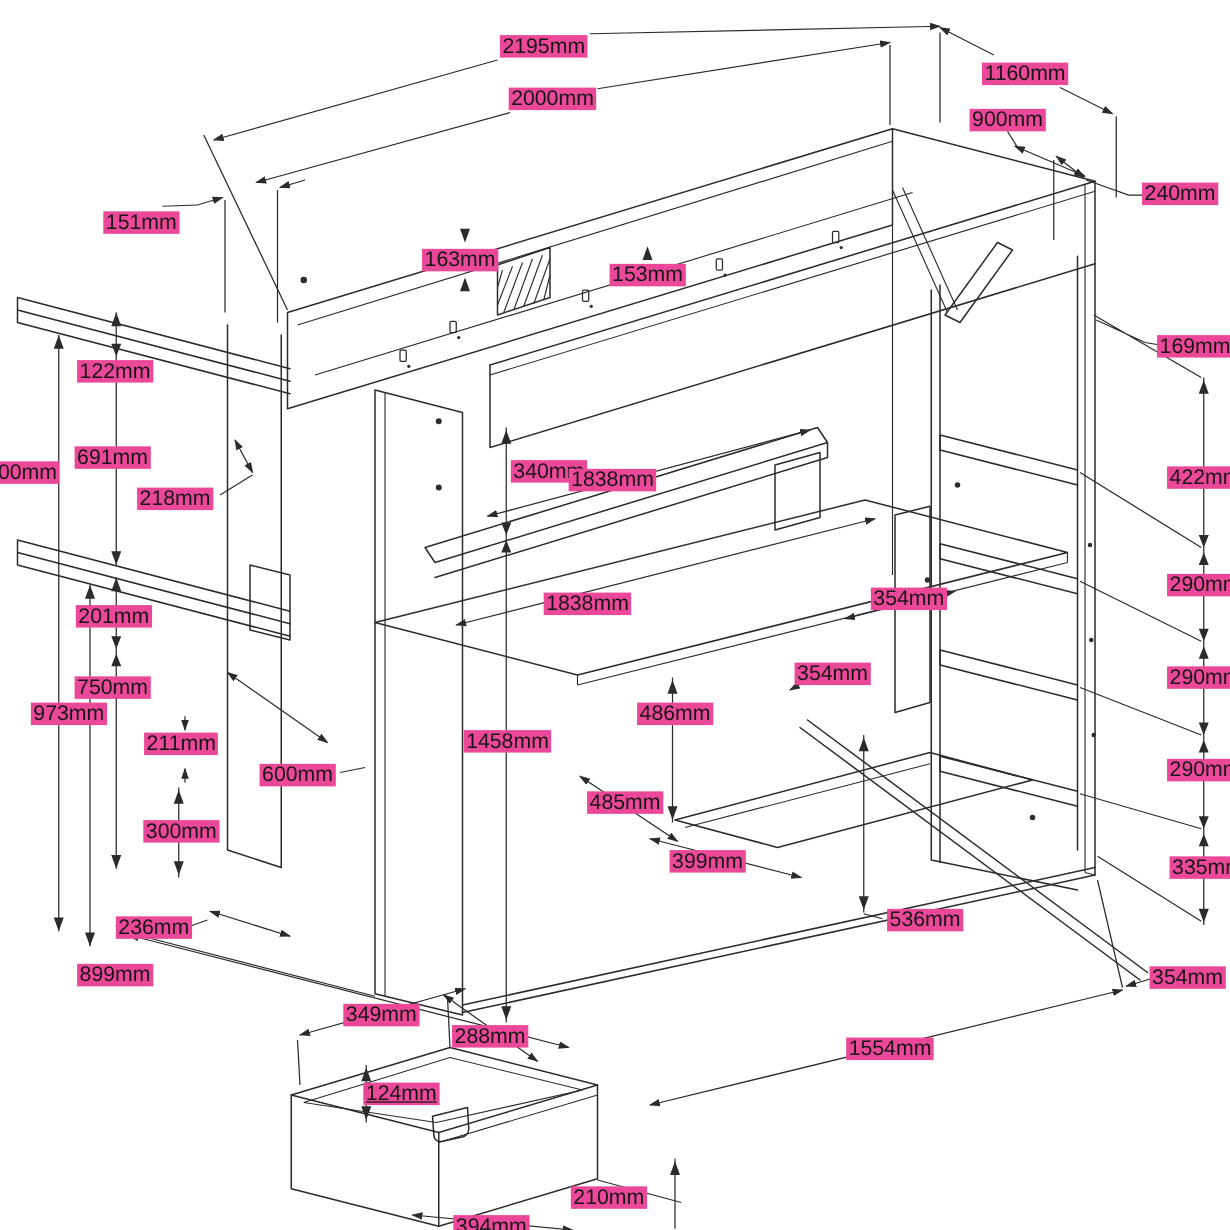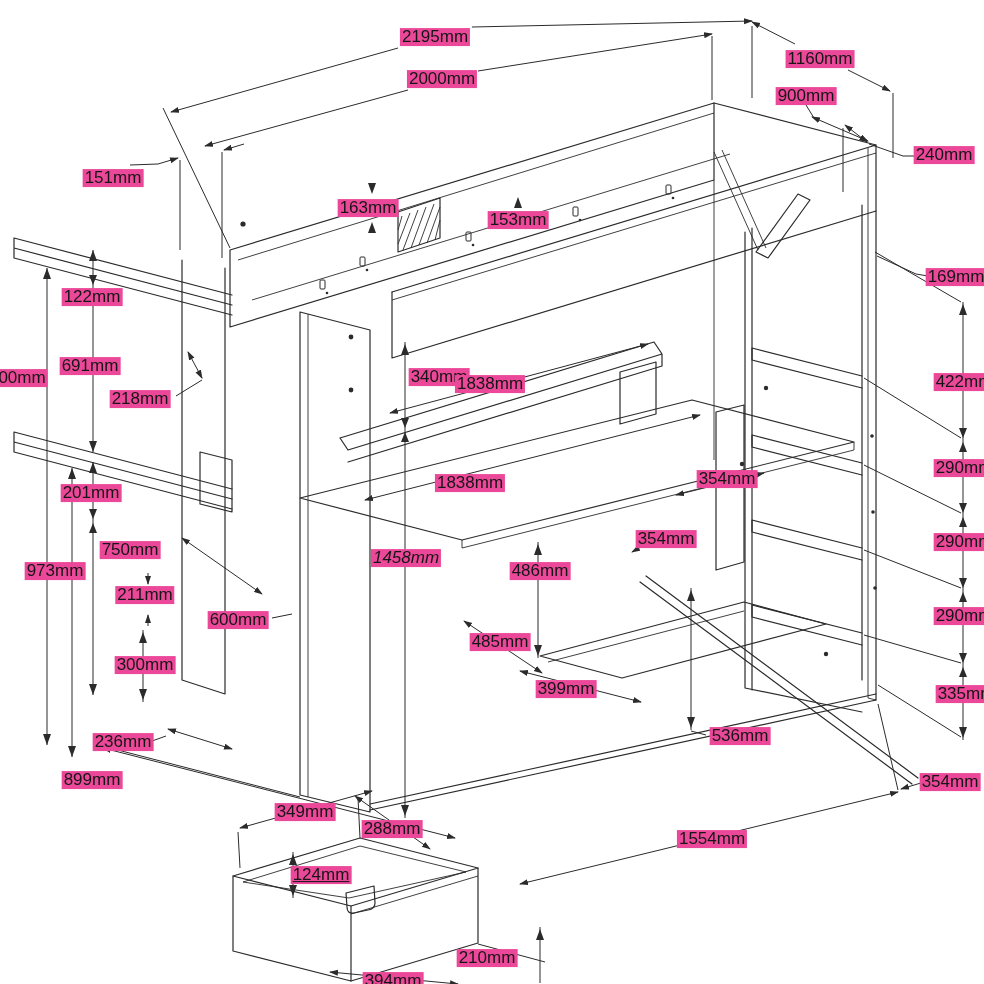--- a/index.html
+++ b/index.html
@@ -259,25 +259,25 @@
       <div class="dim-label" style="left: 964px; top: 468px; color: rgb(22, 22, 22);">290mm</div>
       <div class="dim-label" style="left: 964px; top: 542px; color: rgb(22, 22, 22);">290mm</div>
       <div class="dim-label" style="left: 964px; top: 616px; color: rgb(22, 22, 22);">290mm</div>
       <div class="dim-label" style="left: 966px; top: 694px; color: rgb(22, 22, 22);">335mm</div>
       <div class="dim-label" style="left: 407px; top: 377px; color: rgb(22, 22, 22); margin-left: 32px;">340mm</div>
       <div class="dim-label" style="left: 490px; top: 384px; color: rgb(22, 22, 22);">1838mm</div>
       <div class="dim-label" style="left: 727px; top: 479px; color: rgb(22, 22, 22);">354mm</div>
       <div class="dim-label" style="left: 470px; top: 483px; color: rgb(22, 22, 22);">1838mm</div>
       <div class="dim-label" style="left: 666px; top: 539px; color: rgb(22, 22, 22);">354mm</div>
       <div class="dim-label" style="left: 540px; top: 571px; color: rgb(22, 22, 22);">486mm</div>
-      <div class="dim-label" style="left: 406px; top: 558px; color: rgb(22, 22, 22); font-style: italic;">1458mm</div>
+      <div class="dim-label" style="left: 406px; top: 593px; color: rgb(22, 22, 22);">1458mm</div>
       <div class="dim-label" style="left: 500px; top: 642px; color: rgb(22, 22, 22);">485mm</div>
       <div class="dim-label" style="left: 566px; top: 689px; color: rgb(22, 22, 22);">399mm</div>
       <div class="dim-label" style="left: 91px; top: 493px; color: rgb(22, 22, 22);">201mm</div>
-      <div class="dim-label" style="left: 90px; top: 550px; color: rgb(22, 22, 22); margin-left: 40px;">750mm</div>
+      <div class="dim-label" style="left: 90px; top: 550px; color: rgb(22, 22, 22);">750mm</div>
       <div class="dim-label" style="left: 55px; top: 571px; color: rgb(22, 22, 22);">973mm</div>
       <div class="dim-label" style="left: 145px; top: 595px; color: rgb(22, 22, 22);">211mm</div>
       <div class="dim-label" style="left: 238px; top: 620px; color: rgb(22, 22, 22);">600mm</div>
       <div class="dim-label" style="left: 145px; top: 665px; color: rgb(22, 22, 22);">300mm</div>
       <div class="dim-label" style="left: 123px; top: 742px; color: rgb(22, 22, 22);">236mm</div>
       <div class="dim-label" style="left: 92px; top: 780px; color: rgb(22, 22, 22); text-align: right;">899mm</div>
       <div class="dim-label" style="left: 740px; top: 736px; color: rgb(22, 22, 22);">536mm</div>
       <div class="dim-label" style="left: 950px; top: 782px; color: rgb(22, 22, 22);">354mm</div>
       <div class="dim-label" style="left: 712px; top: 839px; color: rgb(22, 22, 22);">1554mm</div>
       <div class="dim-label" style="left: 305px; top: 812px; color: rgb(22, 22, 22);">349mm</div>

